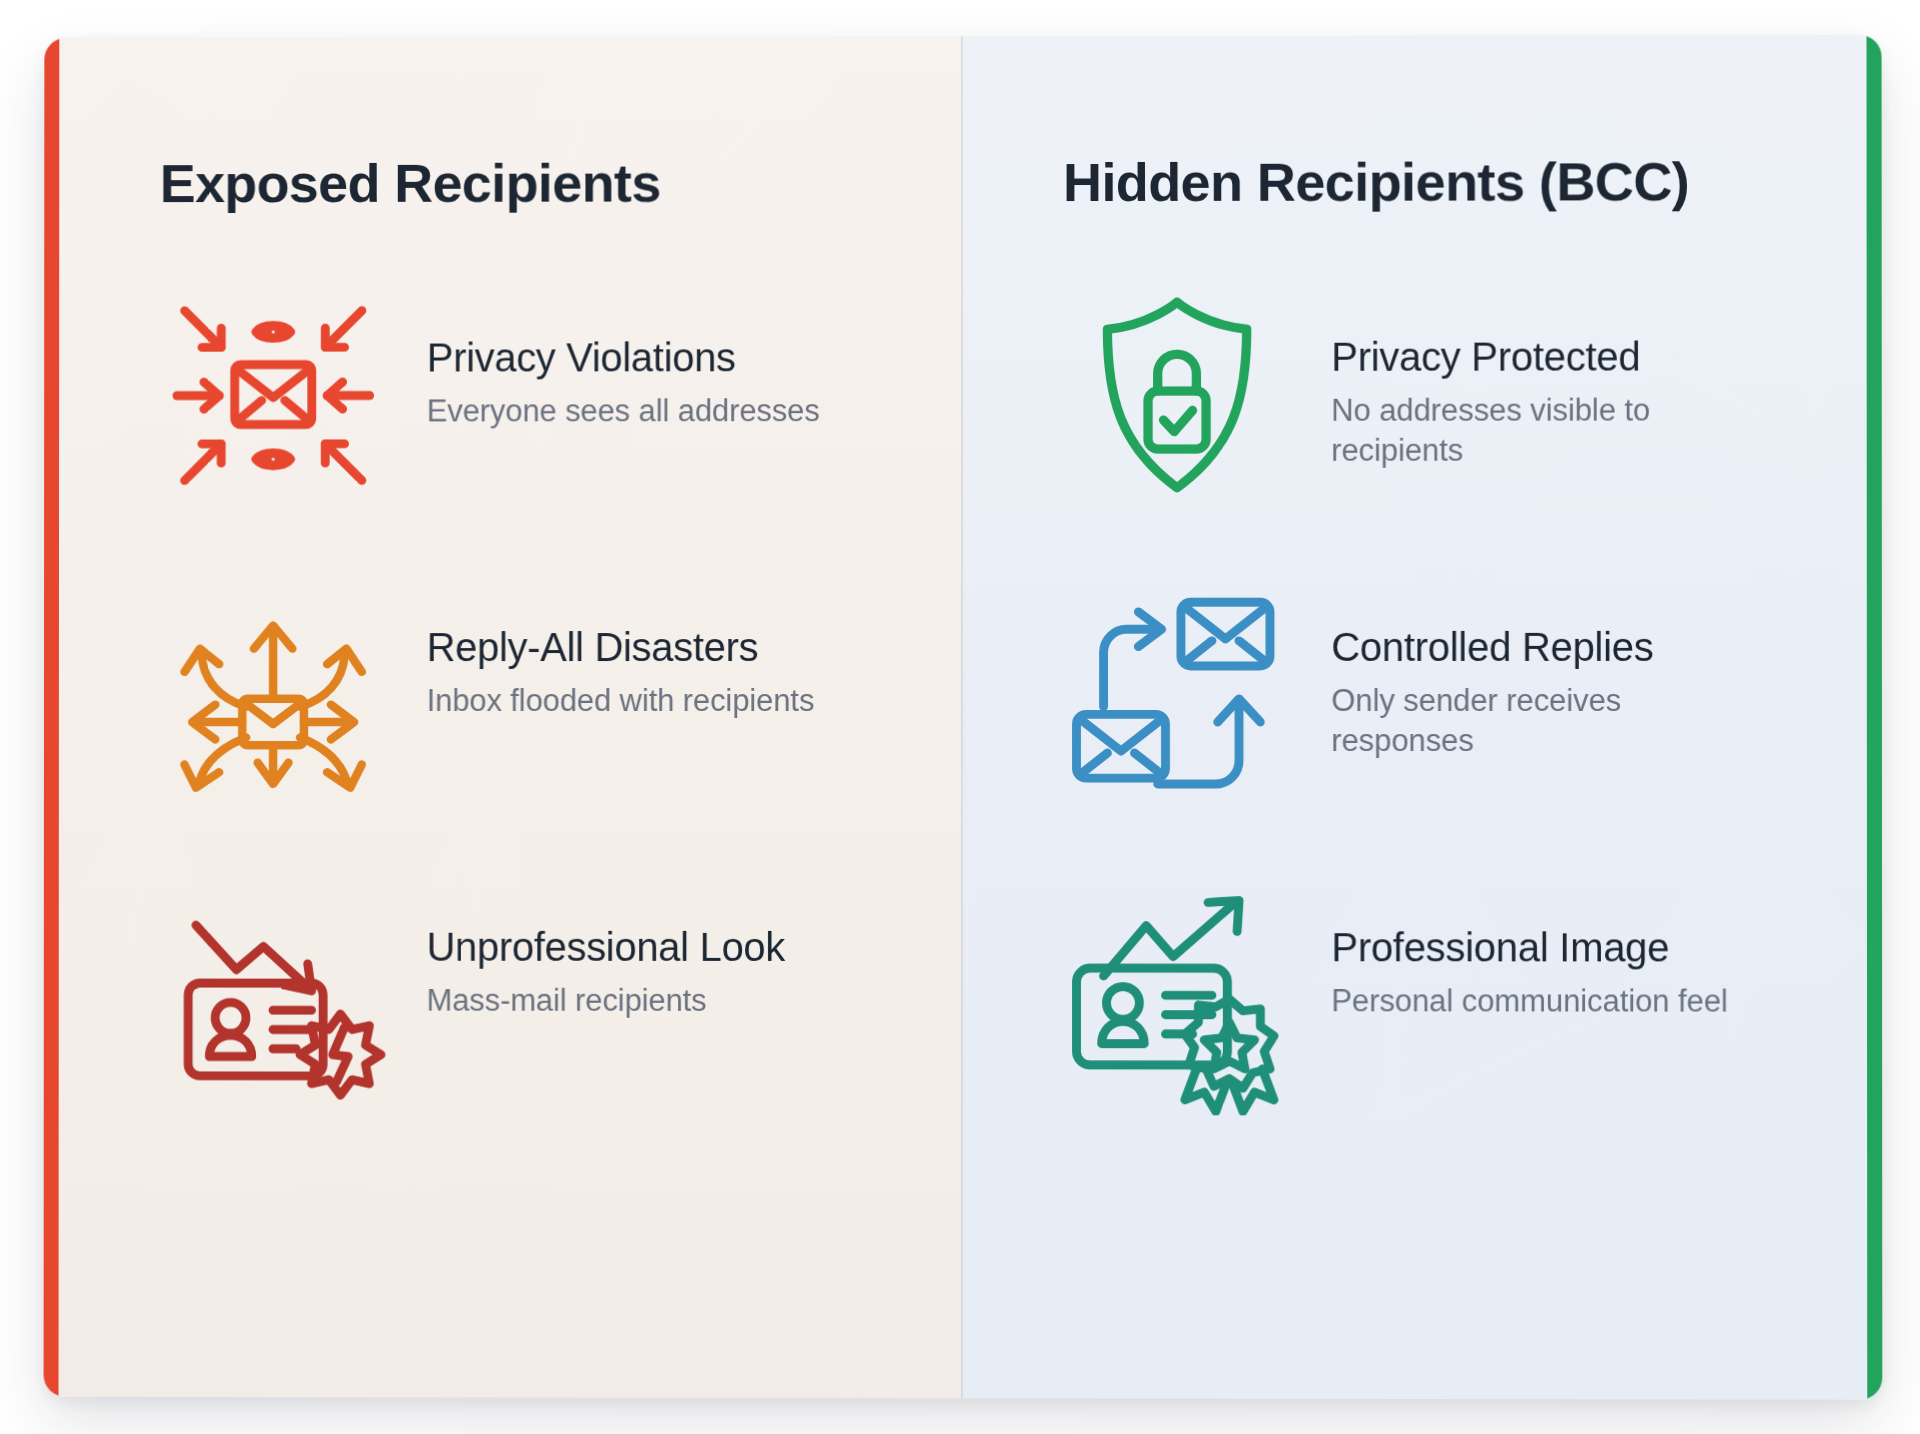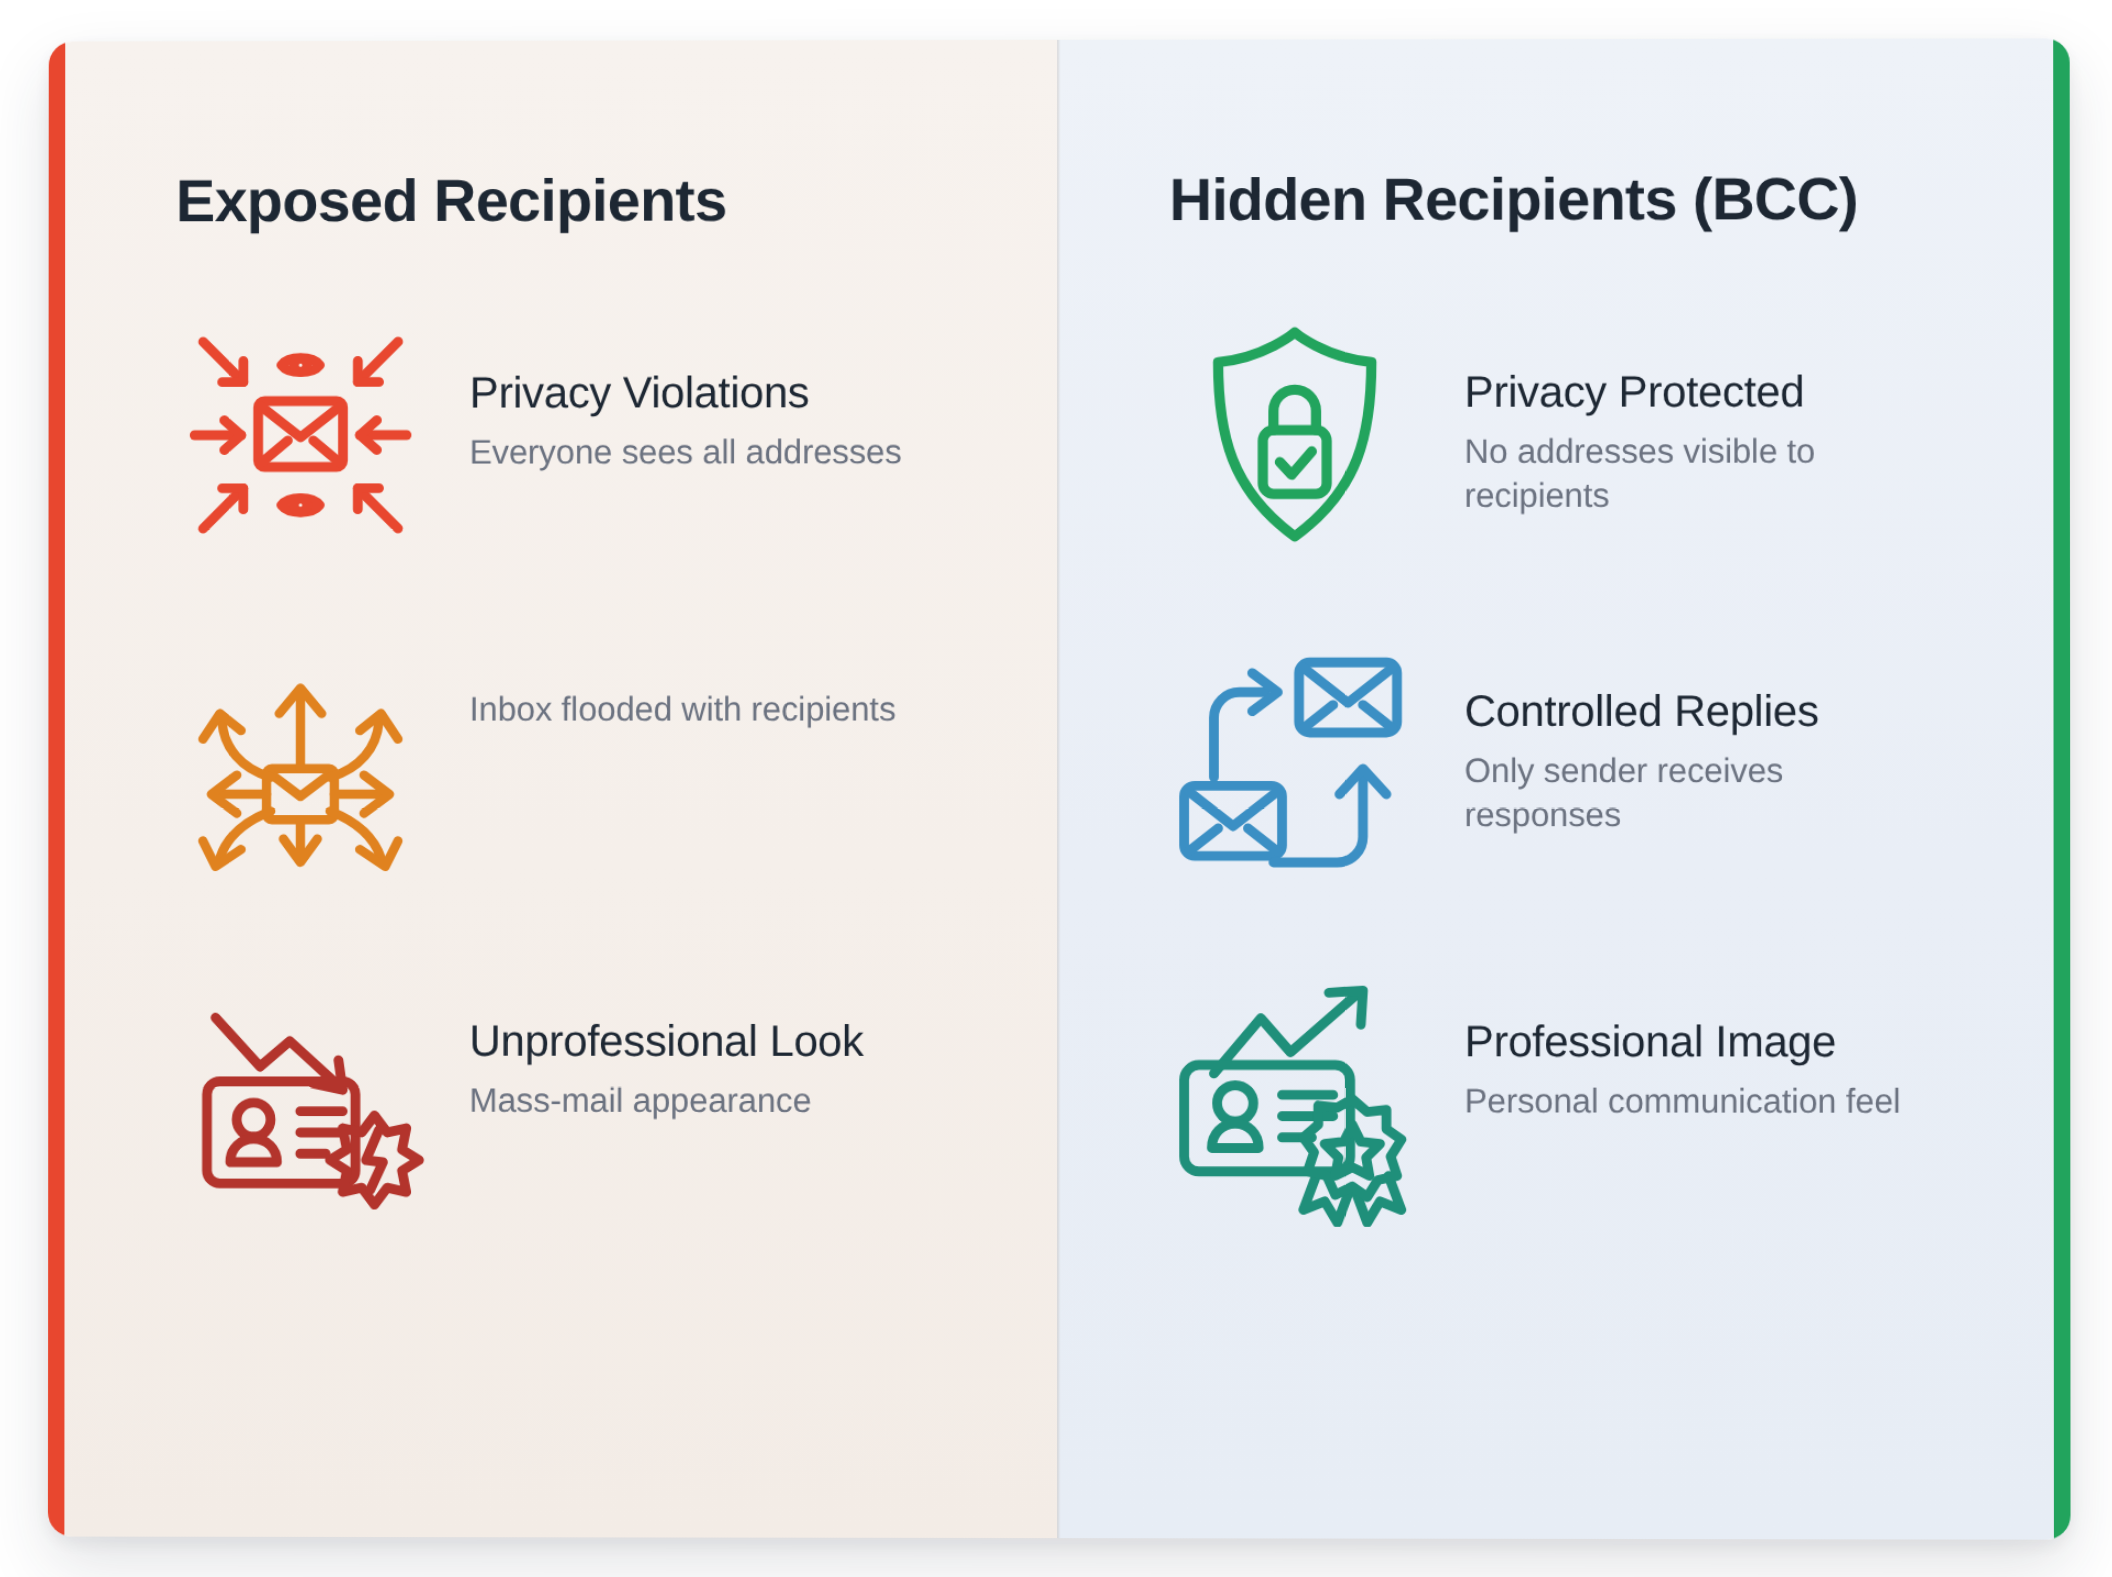--- a/index.html
+++ b/index.html
@@ -195,20 +195,21 @@
 
                 <path d="M46 82 C33 87 25 95 22 104"></path>
                   <path d="M32 100 L20 108 L14 96"></path>
 
                 <path d="M74 82 C87 87 95 95 98 104"></path>
                   <path d="M88 100 L100 108 L106 96"></path>
               </g>
             </svg>
           </div>
           <div class="row-text">
+            <div class="row-title">Reply-All Disasters</div>
             <div class="row-desc">Inbox flooded with recipients</div>
           </div>
         </div>
 
         <div class="row">
           <div class="row-icon">
             <svg viewBox="0 0 120 120" fill="none" stroke="#b3342c" stroke-width="4.6" stroke-linecap="round" stroke-linejoin="round">
 
               <path d="M20 22 L41 45 L55 33 L78 54"></path>
               <path d="M66 53 L80 56 L78 42"></path>
@@ -218,21 +219,21 @@
               <path d="M27 90c0-6.6 4.9-11 11-11s11 4.4 11 11z"></path>
               <path d="M60 66 L80 66 M60 76 L80 76 M60 86 L72 86"></path>
 
               <path d="M95 68 L101 76 L110 74 L108 84 L116 89 L108 94 L110 104 L101 102 L95 110
                        L89 102 L80 104 L82 94 L74 89 L82 84 L80 74 L89 76 Z"></path>
               <path d="M97 75 L91 89 L99 90 L93 103"></path>
             </svg>
           </div>
           <div class="row-text">
             <div class="row-title">Unprofessional Look</div>
-            <div class="row-desc">Mass-mail appearance</div>
+            <div class="row-desc">Mass-mail recipients</div>
           </div>
         </div>
 
       </div>
     </section>
 
     <section class="panel panel--right">
       <div class="accent accent--right" style="background:#22a45d"></div>
 
       <h2 class="panel-title">Hidden Recipients (BCC)</h2>

